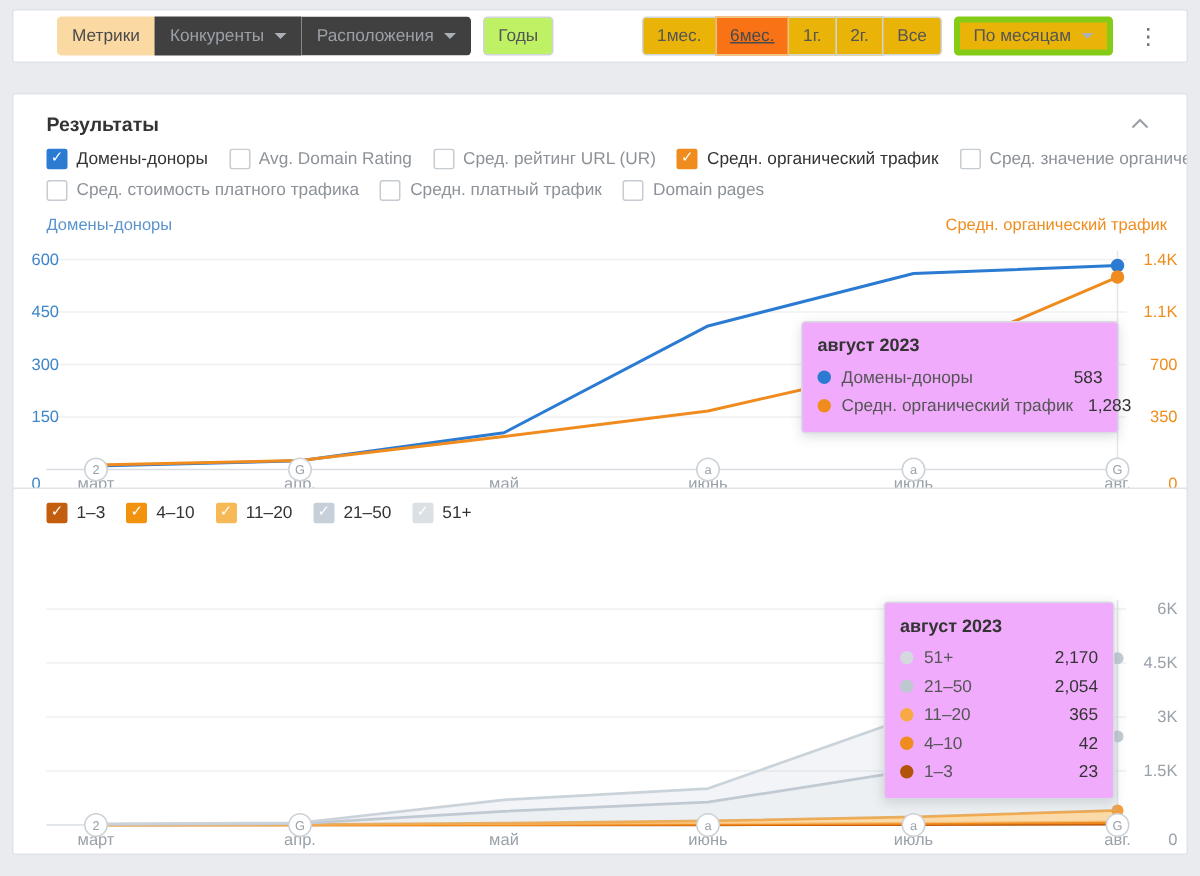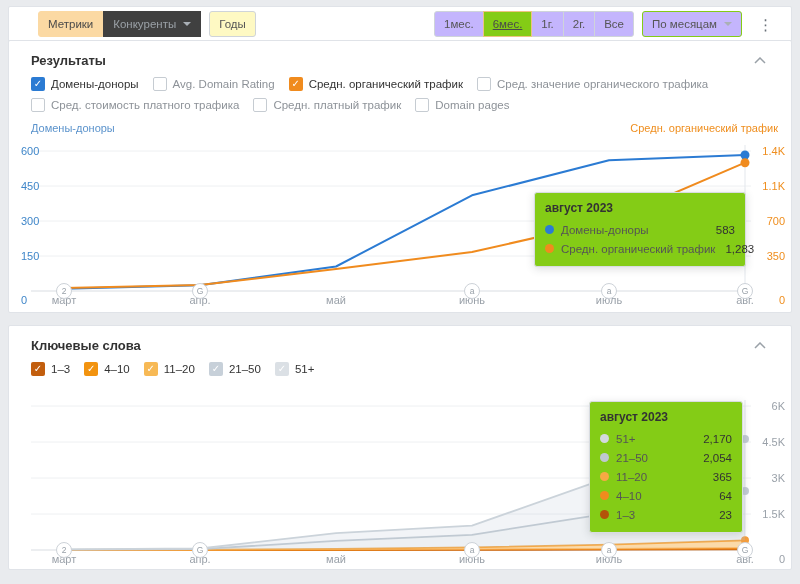--- a/index.html
+++ b/index.html
@@ -1,69 +1,73 @@
 <!DOCTYPE html>
 <html><head>
 <meta charset="utf-8">
 <style>
   html,body{margin:0;padding:0;}
   body{width:800px;height:584px;background:#e9ebee;font-family:"Liberation Sans",sans-serif;position:relative;overflow:hidden;color:#333;}
   .card{position:absolute;left:8px;width:784px;background:#fff;border:1px solid #e0e3e8;border-radius:2px;box-sizing:border-box;gap:16px;}
   #toolbar-card{top:6px;height:36px;display:flex;align-items:center;justify-content:space-between;padding:0 14px 0 29px;}
-  #results-card{top:40px;height:273px;}
+  #results-card{top:62px;height:273px;}
   #keywords-card{top:325px;height:245px;}
   .btn-row{display:flex;align-items:center;}
-  .btn{height:26px;display:inline-flex;align-items:center;font-size:11.5px;color:#555;background:#c4b5fd;border:1px solid #cfd4d9;padding:0 9px;box-sizing:border-box;cursor:pointer;font-family:inherit;}
+  .btn{height:26px;display:inline-flex;align-items:center;font-size:11.5px;color:#555;background:#eab308;border:1px solid #cfd4d9;padding:0 9px;box-sizing:border-box;cursor:pointer;font-family:inherit;}
   .flat{border:1px solid transparent;}
   .btn.primary{background:#fbd9a3;color:#4a4a4a;border-color:#fbd9a3;border-radius:3px 0 0 3px;}
   .btn.muted{background:#404040;color:#9aa0a6;}
   .btn.muted-last{border-radius:0 3px 3px 0;}
-  .btn.outline{background:#fef9c3;border:1px solid #cfd4d9;border-radius:3px;margin-left:8px;}
+  .btn.outline{background:#bef264;border:1px solid #cfd4d9;border-radius:3px;margin-left:8px;}
   .seg{margin-left:-1px;}
   .seg.first{margin-left:0;border-radius:3px 0 0 3px;}
   .seg.last{border-radius:0 3px 3px 0;}
-  .seg.active{background:#84cc16;border-color:#edc381;color:#4a4a4a;z-index:1;position:relative;text-decoration:underline;}
-  #granularity{margin-left:8px;border:1px solid #84cc16;border-radius:3px;justify-content:center;}
+  .seg.active{background:#f97316;border-color:#edc381;color:#4a4a4a;z-index:1;position:relative;text-decoration:underline;}
+  #granularity{margin-left:8px;border:4px solid #84cc16;border-radius:3px;justify-content:center;}
   .caret{width:0;height:0;border-left:4px solid transparent;border-right:4px solid transparent;border-top:4px solid #aab0b6;margin-left:7px;display:inline-block;}
   #kebab{margin-left:12px;font-size:15px;color:#697078;background:none;border:none;line-height:1;cursor:pointer;padding:2px 4px;}
   .sec-head{display:flex;align-items:center;justify-content:space-between;padding:12px 22px 0 22px;}
   .sec-title{font-size:13px;font-weight:bold;color:#333;}
   .chev{cursor:pointer;display:inline-flex;padding:3px;}
   .chk-row{display:flex;align-items:center;gap:14px;padding-left:22px;margin-top:9px;white-space:nowrap;overflow:hidden;}
   .chk{display:inline-flex;align-items:center;cursor:pointer;}
   .box{width:14px;height:14px;border:1px solid #c6ccd2;border-radius:2px;background:#fff;display:inline-flex;align-items:center;justify-content:center;font-size:10px;color:#fff;box-sizing:border-box;line-height:1;flex:none;}
   .box.on{border:none;}
   .lbl{margin-left:6px;font-size:11.5px;color:#8d9298;}
   .lbl.dark{color:#333;}
   .axis-titles{display:flex;justify-content:space-between;padding:0 13px 0 22px;margin-top:10px;font-size:11px;}
   #axis-title-left{color:#5b93cc;}
   #axis-title-right{color:#ef8e1e;}
   svg.chart{display:block;position:absolute;left:0;}
   #chart1-svg{top:100px;}
   #chart2-svg{top:60px;}
   svg text{font-family:"Liberation Sans",sans-serif;}
-  .tooltip{position:absolute;background:#84cc16;border:1px solid #d8dce1;border-radius:3px;box-shadow:0 2px 8px rgba(60,70,80,.18);padding:8px 10px;z-index:5;box-sizing:border-box;}
+  .tooltip{position:absolute;background:#f0abfc;border:1px solid #d8dce1;border-radius:3px;box-shadow:0 2px 8px rgba(60,70,80,.18);padding:8px 10px;z-index:5;box-sizing:border-box;}
   #tooltip1{left:525px;top:151px;width:212px;}
   #tooltip2{left:580px;top:75px;width:154px;}
   .tt-title{font-size:12px;font-weight:bold;color:#333;margin-bottom:5px;}
   .tt-row{display:flex;align-items:center;font-size:11.5px;color:#555;height:19px;}
   .dot{width:9px;height:9px;border-radius:50%;margin-right:7px;flex:none;}
   .tt-label{flex:none;}
   .tt-val{margin-left:auto;color:#333;padding-left:10px;}
 </style>
 </head>
 <body>
 
 <div>
 
   <div class="card" id="toolbar-card">
     <div class="btn-row">
       <button class="btn flat primary">Метрики</button>
       <button class="btn flat muted">
           <span>Конкуренты</span>
+          <span class="caret"></span>
+        </button>
+      <button class="btn flat muted muted-last">
+          <span>Расположения</span>
           <span class="caret"></span>
         </button>
       <button class="btn outline">Годы</button>
     </div>
     <div class="btn-row">
       <span class="btn-row" id="range-group">
           <button class="btn seg first">1мес.</button>
           <button class="btn seg active">6мес.</button>
           <button class="btn seg">1г.</button>
           <button class="btn seg">2г.</button>
@@ -87,20 +91,24 @@
         </span>
     </div>
     <div class="chk-row" id="res-row1">
         <label class="chk">
           <span class="box on" style="background: rgb(43, 123, 211);">✓</span>
           <span class="lbl dark">Домены-доноры</span>
         </label>
         <label class="chk">
           <span class="box"></span>
           <span class="lbl">Avg. Domain Rating</span>
+        </label>
+        <label class="chk">
+          <span class="box"></span>
+          <span class="lbl">Сред. рейтинг URL (UR)</span>
         </label>
         <label class="chk">
           <span class="box on" style="background: rgb(240, 139, 30);">✓</span>
           <span class="lbl dark">Средн. органический трафик</span>
         </label>
         <label class="chk">
           <span class="box"></span>
           <span class="lbl">Сред. значение органического трафика</span>
         </label>
       </div>
@@ -171,28 +179,20 @@
           <div class="tt-row">
             <span class="dot" style="background: rgb(240, 139, 30);"></span>
             <span class="tt-label">Средн. органический трафик</span>
             <span class="tt-val">1,283</span>
           </div>
         </div>
     </div>
   </div>
 
   <div class="card" id="keywords-card">
-    <div class="sec-head">
-      <span class="sec-title">Ключевые слова</span>
-      <span class="chev">
-          <svg width="12" height="7">
-            <polyline points="1,6 6,1 11,6" fill="none" stroke="#9aa1a8" stroke-width="1.5"></polyline>
-          </svg>
-        </span>
-    </div>
     <div class="chk-row" id="kw-row">
         <label class="chk">
           <span class="box on" style="background: rgb(194, 94, 14);">✓</span>
           <span class="lbl dark">1–3</span>
         </label>
         <label class="chk">
           <span class="box on" style="background: rgb(242, 147, 15);">✓</span>
           <span class="lbl dark">4–10</span>
         </label>
         <label class="chk">
@@ -264,21 +264,21 @@
             <span class="tt-val">2,054</span>
           </div>
           <div class="tt-row">
             <span class="dot" style="background: rgb(247, 169, 68);"></span>
             <span class="tt-label">11–20</span>
             <span class="tt-val">365</span>
           </div>
           <div class="tt-row">
             <span class="dot" style="background: rgb(240, 139, 30);"></span>
             <span class="tt-label">4–10</span>
-            <span class="tt-val">64</span>
+            <span class="tt-val">42</span>
           </div>
           <div class="tt-row">
             <span class="dot" style="background: rgb(179, 83, 9);"></span>
             <span class="tt-label">1–3</span>
             <span class="tt-val">23</span>
           </div>
         </div>
     </div>
   </div>
 

